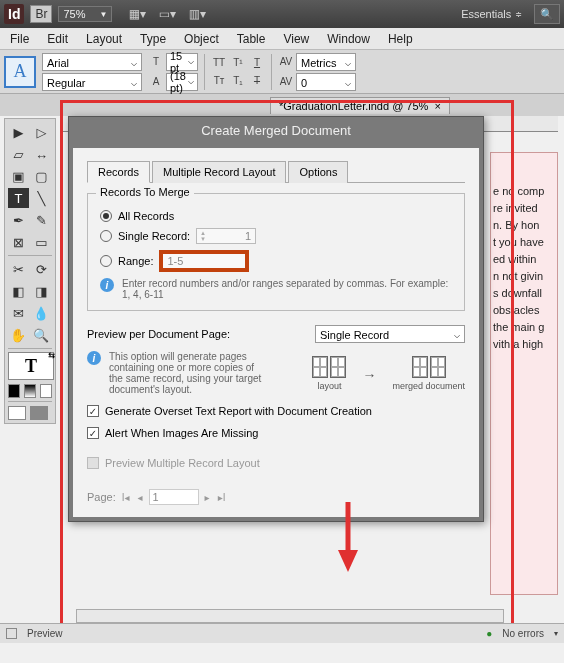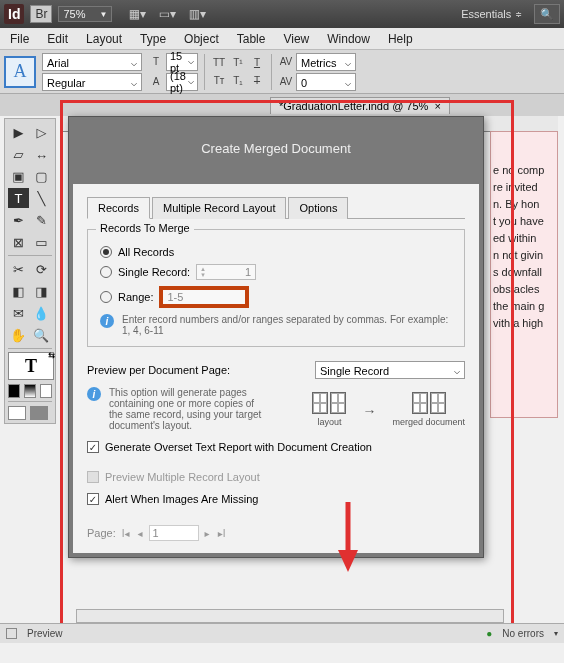--- a/index.html
+++ b/index.html
@@ -43,28 +43,28 @@
 .tool-row { display: flex; gap: 2px; margin-bottom: 2px; }
 .tool { width: 22px; height: 20px; background: #d9d9d9; border: 1px solid transparent; display: flex; align-items: center; justify-content: center; font-size: 13px; color: #333; cursor: pointer; }
 .tool.sel-t { background: #333; color: #fff; }
 .tool-sep { height: 1px; background: #aaa; margin: 3px 0; }
 .tool-big { width: 46px; height: 28px; border: 1px solid #888; display: flex; align-items: center; justify-content: center; font-size: 18px; font-family: serif; font-weight: bold; background: #fff; position: relative; }
 .tool-swap { position: absolute; right: -2px; top: -2px; font-size: 8px; }
 .swatch-row { display: flex; gap: 4px; margin-top: 4px; }
 .swatch { width: 18px; height: 14px; border: 1px solid #888; }
 
 
-.doc-bg { position: absolute; right: 6px; top: 131px; width: 68px; height: 287px; background: #fbe8ea; border: 1px solid #c99; padding: 30px 2px; font-size: 11px; color: #222; line-height: 17px; overflow: hidden; }
+.doc-bg { position: absolute; right: 6px; top: 152px; width: 68px; height: 443px; background: #fbe8ea; border: 1px solid #c99; padding: 30px 2px; font-size: 11px; color: #222; line-height: 17px; overflow: hidden; }
 
 
 .red-box { position: absolute; left: 60px; top: 100px; width: 454px; height: 530px; border: 3px solid #e03030; pointer-events: none; }
 
 
 .modal { position: absolute; left: 68px; top: 116px; width: 416px; background: #7a7a7a; border: 1px solid #555; box-shadow: 2px 2px 8px rgba(0,0,0,0.4); }
-.modal-title { text-align: center; color: #eee; font-size: 13px; padding: 24px; }
+.modal-title { text-align: center; color: #eee; font-size: 13px; padding: 6px; }
 .modal-body { background: #f2f2f2; margin: 4px; padding: 12px 14px; }
 
 
 .dlg-tabs { display: flex; border-bottom: 1px solid #aaa; }
 .dlg-tab { padding: 4px 10px; border: 1px solid #aaa; border-bottom: none; background: #e8e8e8; font-size: 11px; position: relative; top: 1px; margin-right: 2px; }
 .dlg-tab.active { background: #f2f2f2; border-bottom: 1px solid #f2f2f2; }
 
 
 .fieldset { border: 1px solid #bbb; padding: 10px 12px; margin-top: 10px; position: relative; }
 .legend { position: absolute; top: -8px; left: 8px; background: #f2f2f2; padding: 0 4px; font-size: 11px; }
@@ -378,28 +378,28 @@
             </div>
           <div class="diag-lbl">merged document</div>
         </div>
       </div>
     </div>
 
     <div class="chk-row">
       <div class="chk checked"></div>
       <span>Generate Overset Text Report with Document Creation</span>
     </div>
+    <div class="chk-row">
+      <div class="chk checked"></div>
+      <span>Alert When Images Are Missing</span>
+    </div>
+
     <div class="chk-row" style="margin-top:18px;color:#999">
       <div class="chk disabled"></div>
       <span>Preview Multiple Record Layout</span>
-    </div>
-
-    <div class="chk-row">
-      <div class="chk checked"></div>
-      <span>Alert When Images Are Missing</span>
     </div>
 
     <div style="display:flex;align-items:center;justify-content:space-between;margin-top:8px">
       <div class="page-nav">
         <span>Page:</span>
         <span class="nav-btn">I◂</span>
         <span class="nav-btn">◂</span>
         <input value="1" style="">
         <span class="nav-btn">▸</span>
         <span class="nav-btn">▸I</span>

